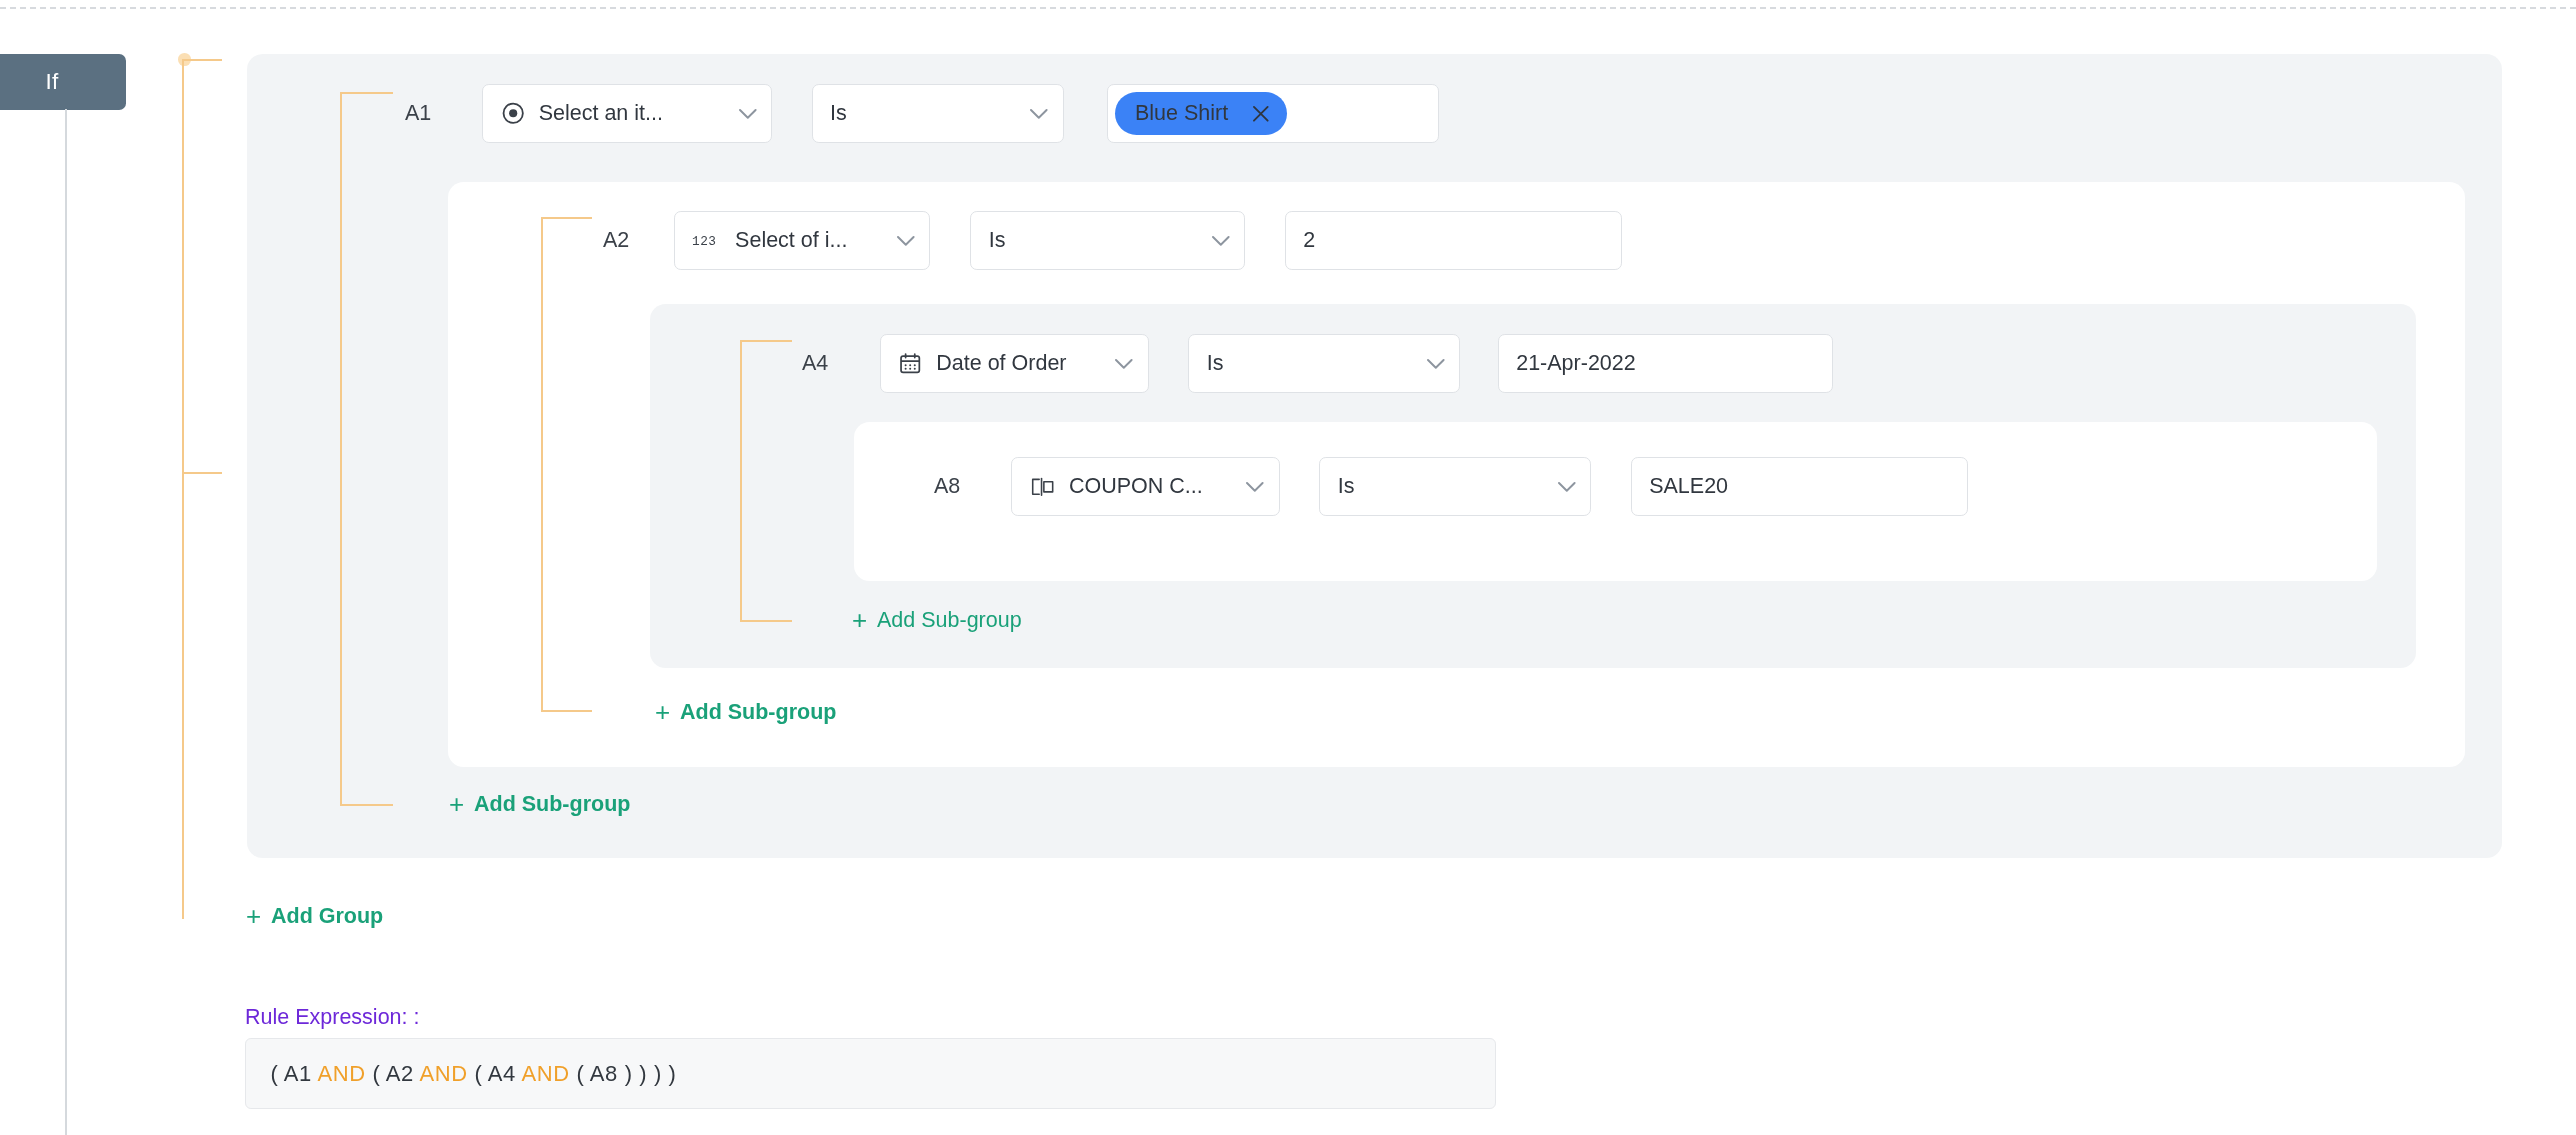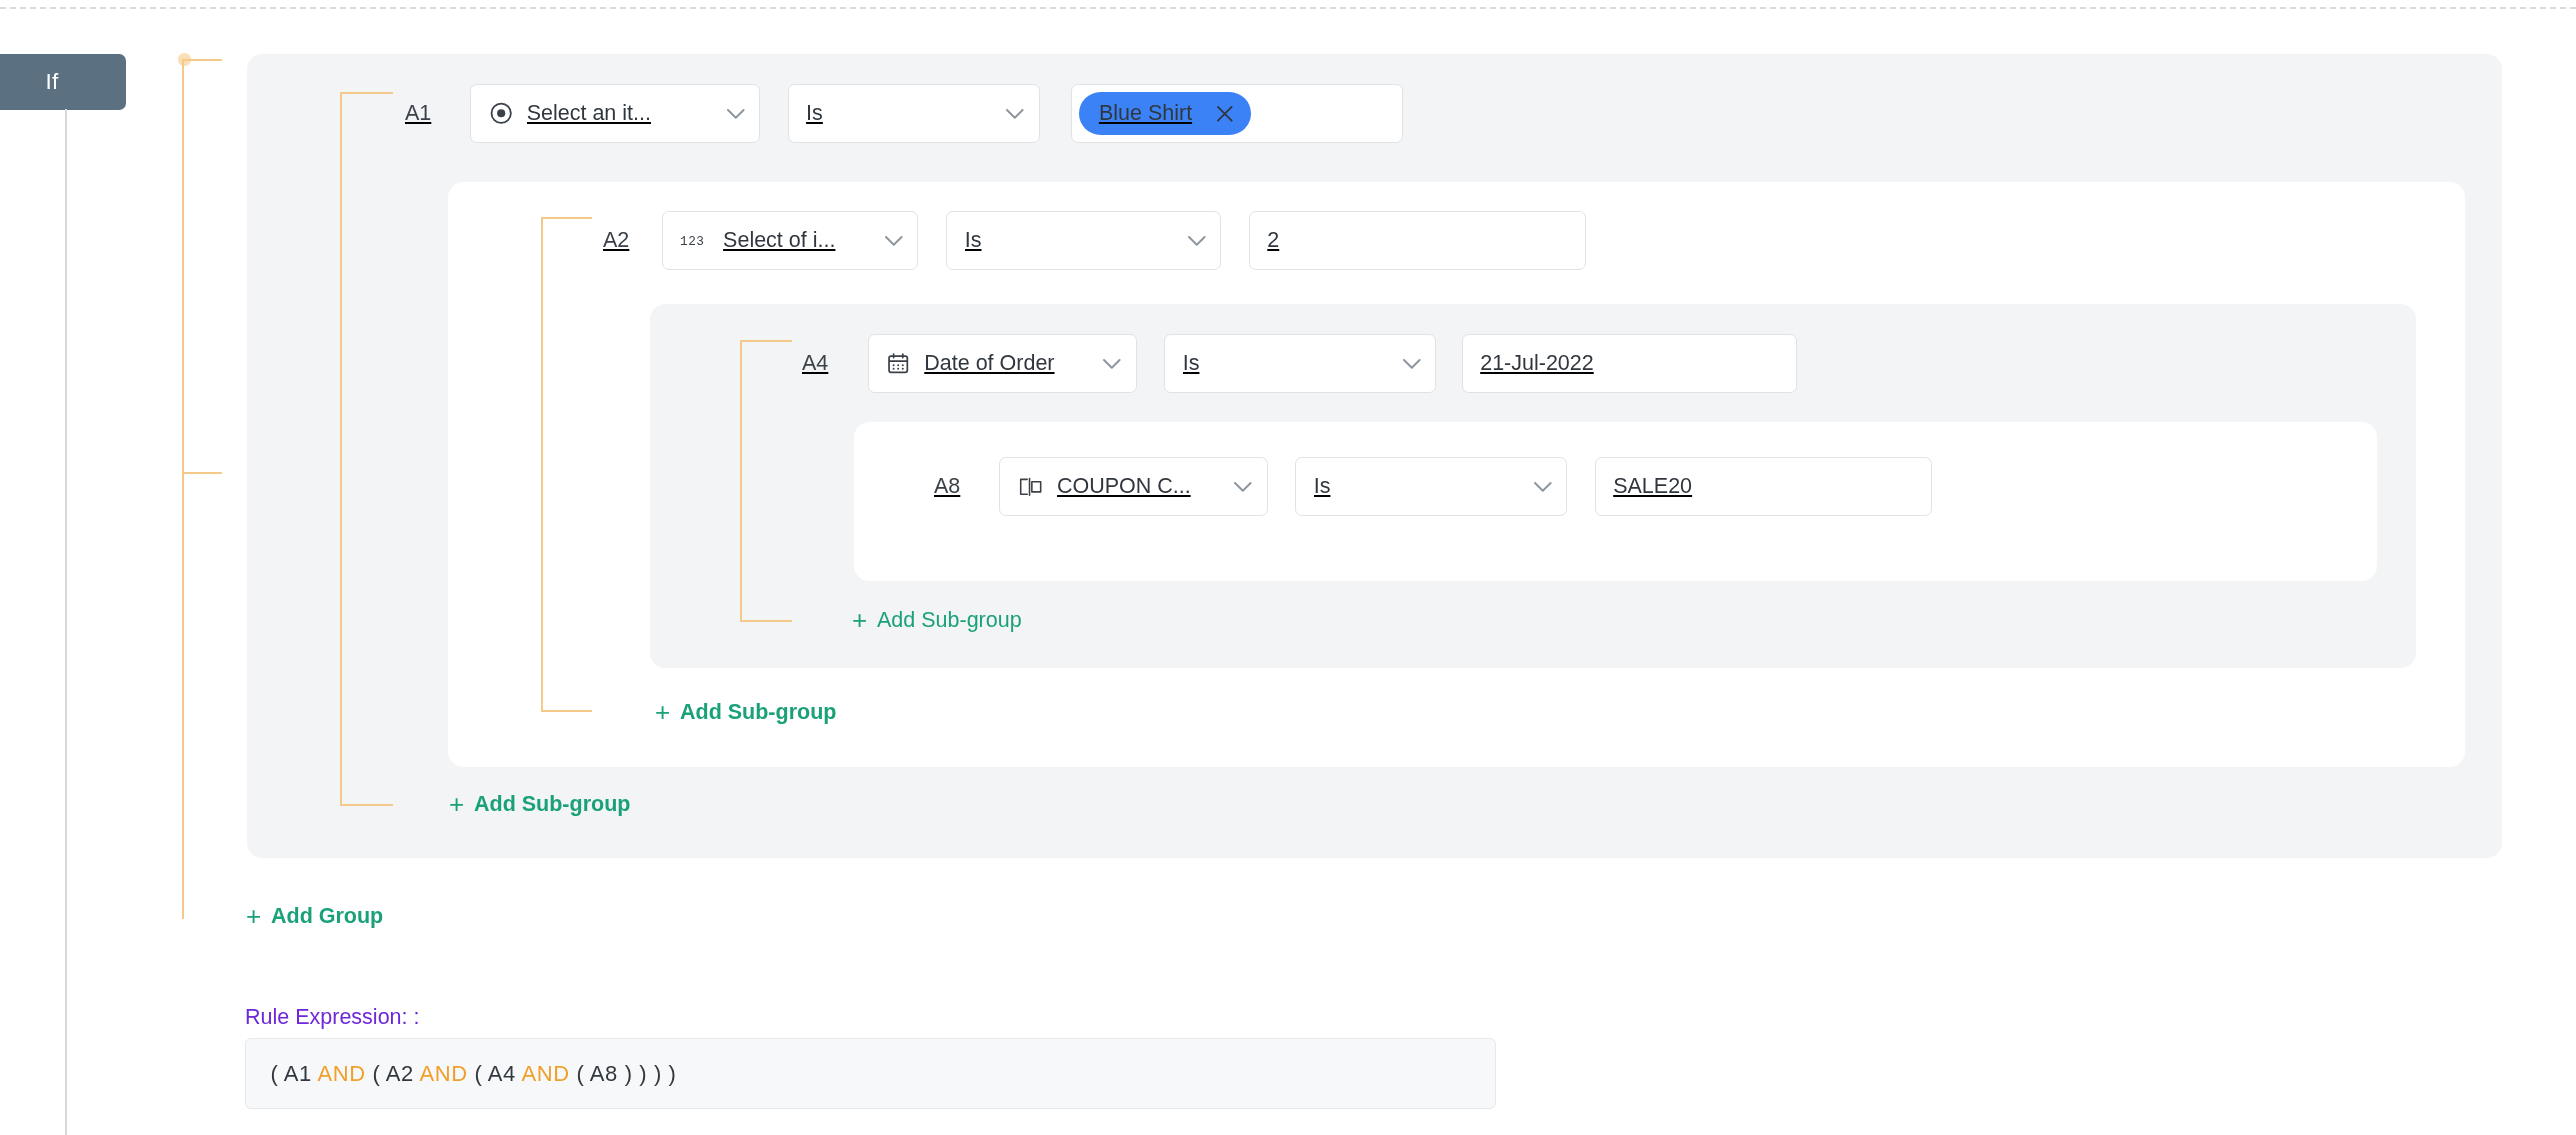--- a/index.html
+++ b/index.html
@@ -99,23 +99,22 @@
     border-radius: 15.6px;
   }
   .card.gray  { background: #f2f4f6; }
   .card.white { background: #ffffff; }
 
   
   .cond-row {
     position: absolute;
     display: flex;
     align-items: center;
-    gap: 4px;
+    gap: 16px;
     height: 61px;
-    text-decoration: underline;
   }
   .cond-tag {
     font-size: 21.5px;
     color: #3b4149;
     width: 45px;
     text-align: left;
     flex: none;
   }
 
   .control {
@@ -383,21 +382,21 @@
     </div>
     <div class="control" style="width:272px; margin-left:23.5px;">
       <span class="ctl-label">Is</span>
       <span class="chev">
         <svg width="19.6" height="11.7" viewBox="0 0 20 12" fill="none">
             <path d="M2 2 L10 10 L18 2" stroke="#8d959f" stroke-width="2" stroke-linecap="round" stroke-linejoin="round"></path>
           </svg>
       </span>
     </div>
     <div class="control textbox" style="width:335px; margin-left:21.5px;">
-      <span class="ctl-label">21-Jul-2022</span>
+      <span class="ctl-label">21-Apr-2022</span>
     </div>
   </div>
 
   <div class="card white" style="left:854px; top:422px; width:1523px; height:159px;"></div>
 
   <div class="cond-row" style="left:934px; top:456px;">
     <div class="cond-tag">A8</div>
     <div class="control" style="width:269px; margin-left:15.6px;">
       <span class="lead-icon">
         <svg width="26" height="19.6" viewBox="0 0 28 20" fill="none">

